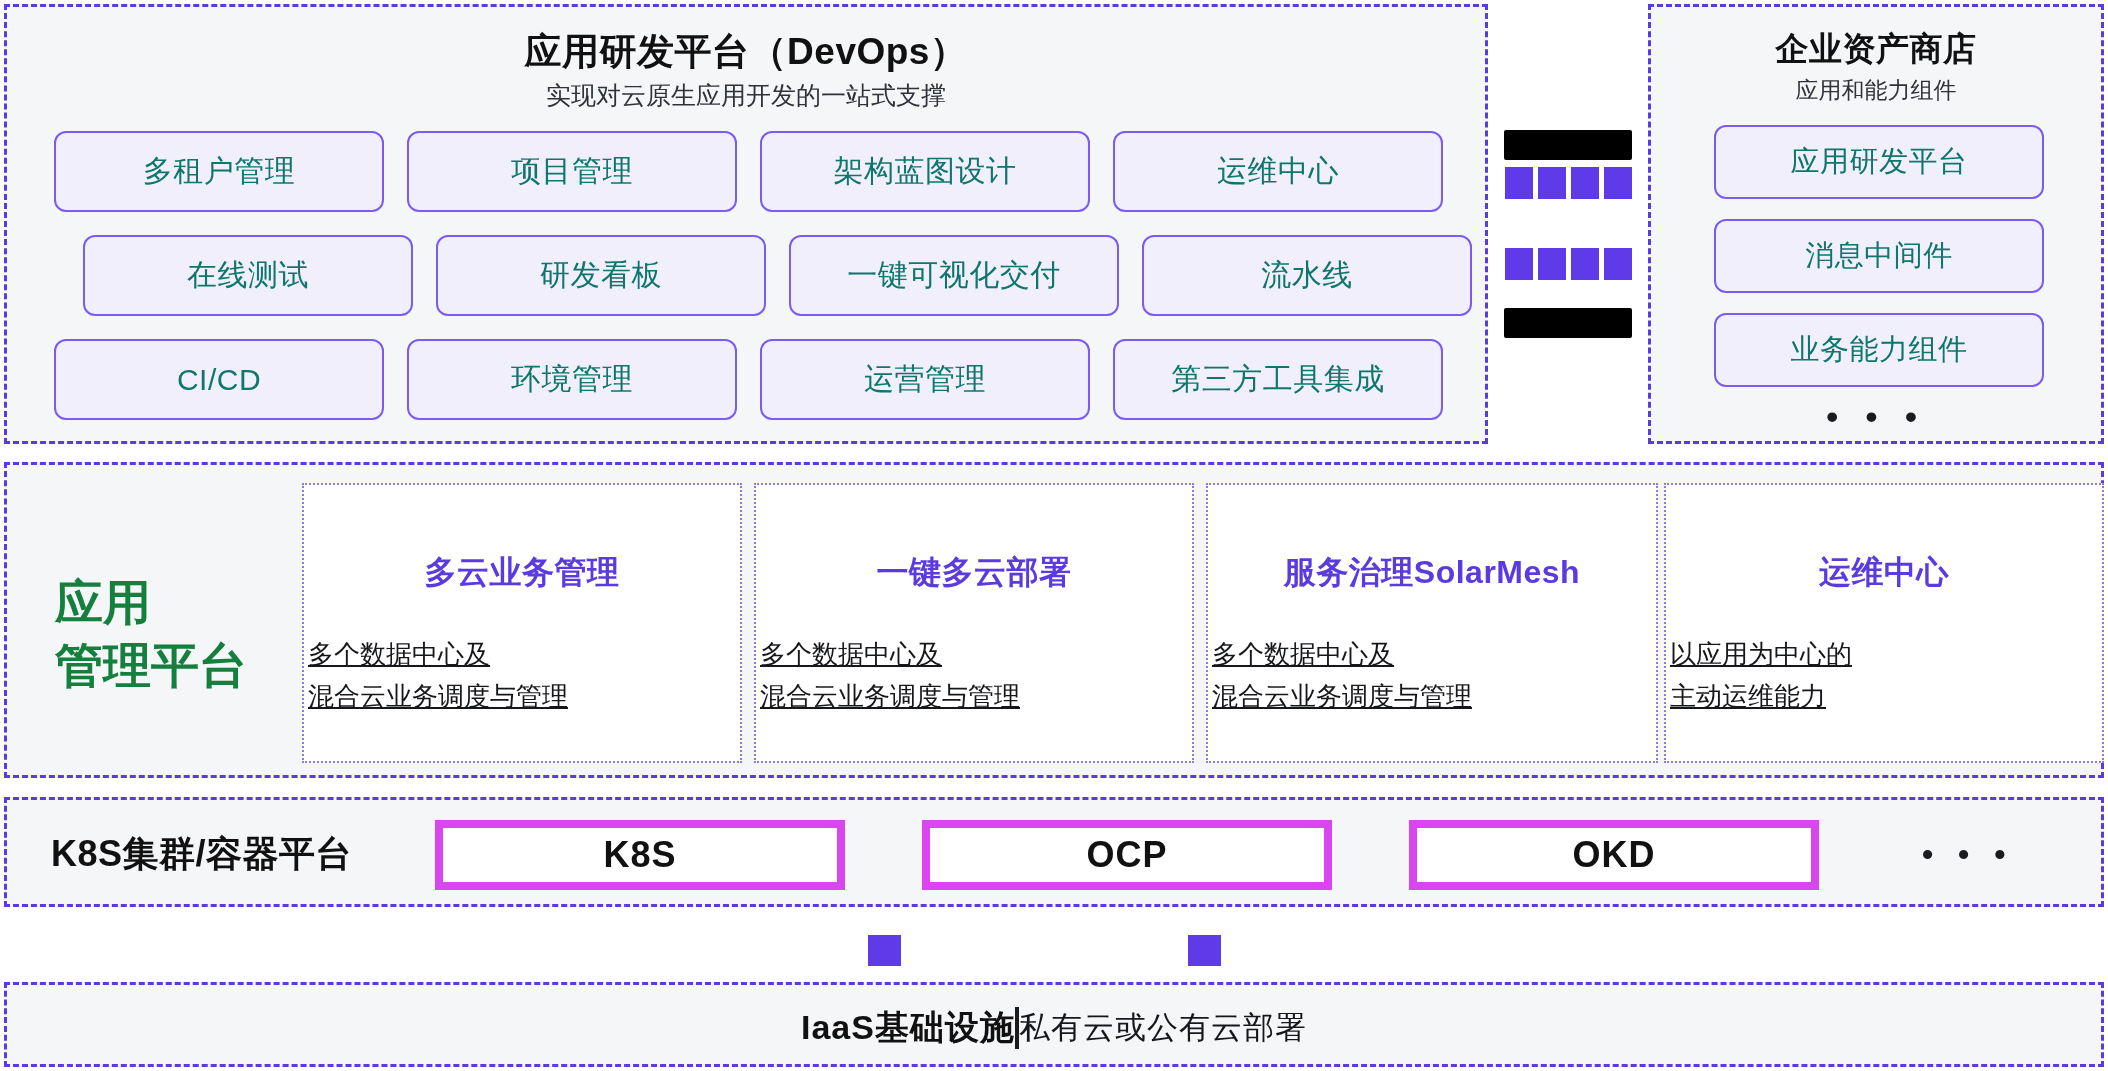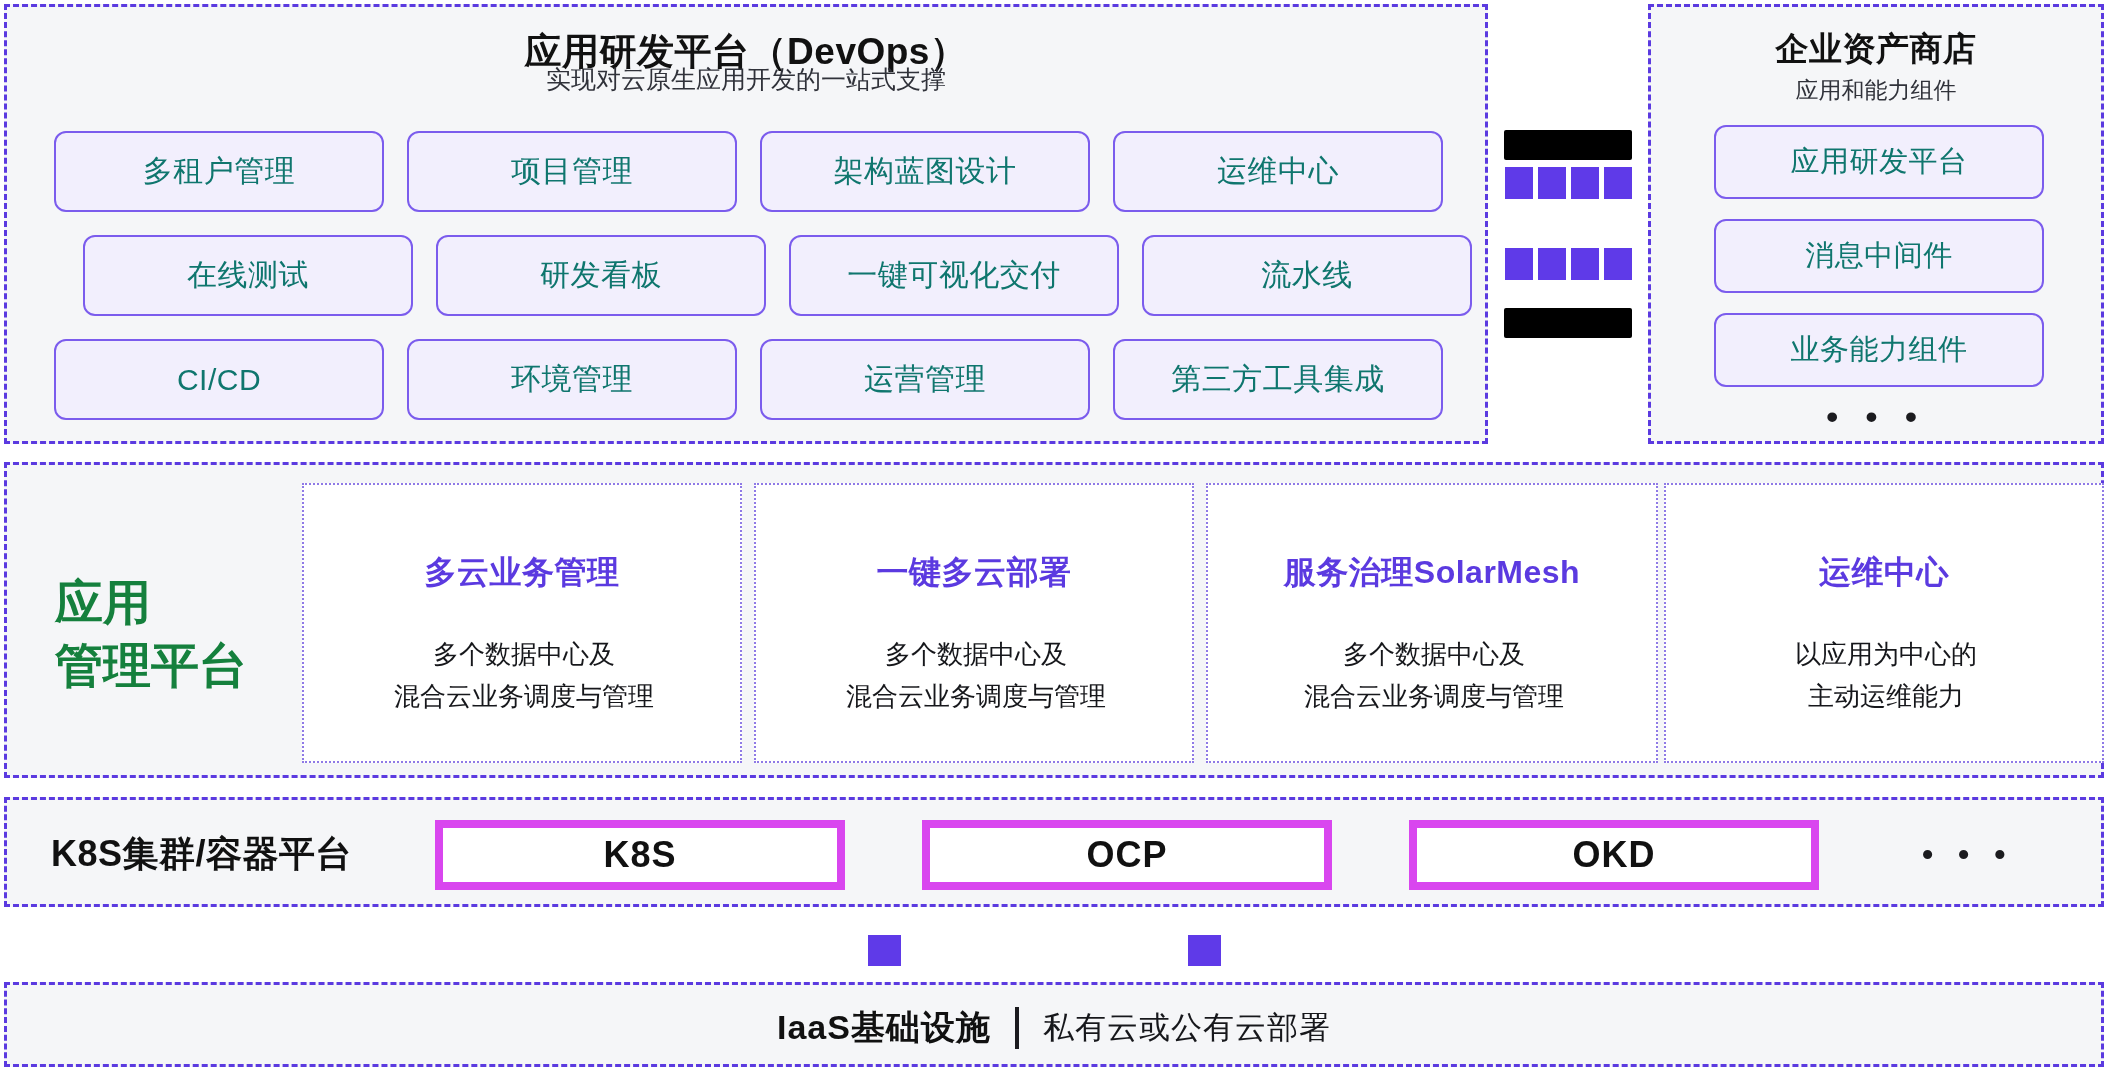--- a/index.html
+++ b/index.html
@@ -23,21 +23,21 @@
 
   
   #devops-panel{left:4px;top:4px;width:1484px;height:440px;}
   #store-panel{left:1648px;top:4px;width:456px;height:440px;}
 
   .panel-title{
     text-align:center;font-weight:bold;color:#111;
     letter-spacing:.5px;
   }
   #devops-title{position:absolute;left:0;right:0;top:20px;font-size:37px;}
-  #devops-sub{position:absolute;left:0;right:0;top:56px;font-size:25px;font-weight:normal;color:#30323a;text-align:center;}
+  #devops-sub{position:absolute;left:0;right:0;top:72px;font-size:25px;font-weight:normal;color:#30323a;text-align:center;}
   #store-title{position:absolute;left:0;right:0;top:20px;font-size:33px;}
   #store-sub{position:absolute;left:0;right:0;top:68px;font-size:23px;font-weight:normal;color:#30323a;text-align:center;}
 
   
   .pill{
     position:absolute;
     background:#f2effd;
     border:2px solid #7b5ced;
     border-radius:12px;
     box-sizing:border-box;
@@ -81,22 +81,22 @@
     position:absolute;top:18px;height:280px;
     background:#ffffff;
     border:2px dotted #8f7ae6;
     box-sizing:border-box;
   }
   .mcard .m-title{
     position:absolute;left:0;right:0;top:66px;text-align:center;
     font-size:32px;font-weight:bold;color:#5b3ae0;letter-spacing:.5px;
   }
   .mcard .m-body{
-    position:absolute;left:4px;right:0;top:148px;text-align:center;
-    font-size:26px;line-height:1.62;color:#16171b;white-space:pre-line;
+    position:absolute;left:4px;right:0;top:148px;text-align:left;
+    font-size:26px;line-height:1.62;color:#16171b;white-space:pre-line;text-decoration:underline;
   }
   #mcard0{left:295px;width:440px;}
   #mcard1{left:747px;width:440px;}
   #mcard2{left:1199px;width:452px;}
   #mcard3{left:1657px;width:440px;}
 
   
   #k8s-panel{left:4px;top:797px;width:2100px;height:110px;}
   #k8s-label{
     position:absolute;left:44px;top:30px;font-size:36px;font-weight:bold;color:#111;
@@ -118,21 +118,21 @@
 
   
   .conn-sq{position:absolute;width:33px;height:31px;background:#5f3ae8;}
   #conn-sq-0{left:868px;top:935px;}
   #conn-sq-1{left:1188px;top:935px;}
 
   
   #iaas-panel{left:4px;top:982px;width:2100px;height:85px;}
   #iaas-inner{
     position:absolute;left:0;right:0;top:20px;
-    display:flex;align-items:center;justify-content:center;gap:24px;
+    display:flex;align-items:center;justify-content:center;
   }
   #iaas-title{font-size:34px;font-weight:bold;color:#111;letter-spacing:1px;}
   #iaas-divider{
     width:4px;height:42px;background:#1b1b1f;display:inline-block;
   }
   #iaas-sub{font-size:31px;color:#16171b;letter-spacing:1px;}
 </style>
 </head>
 <body>
 

